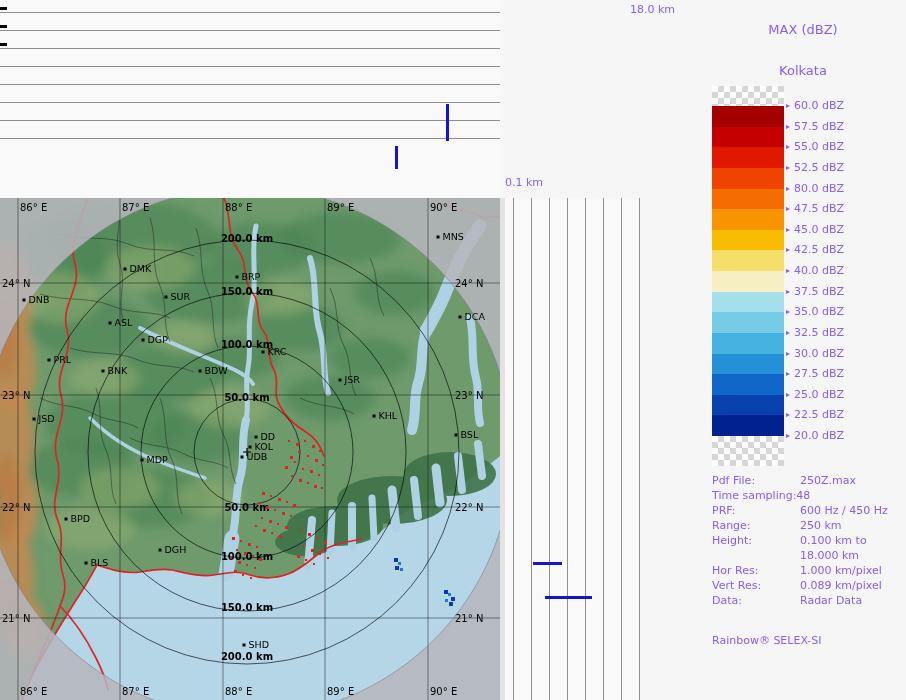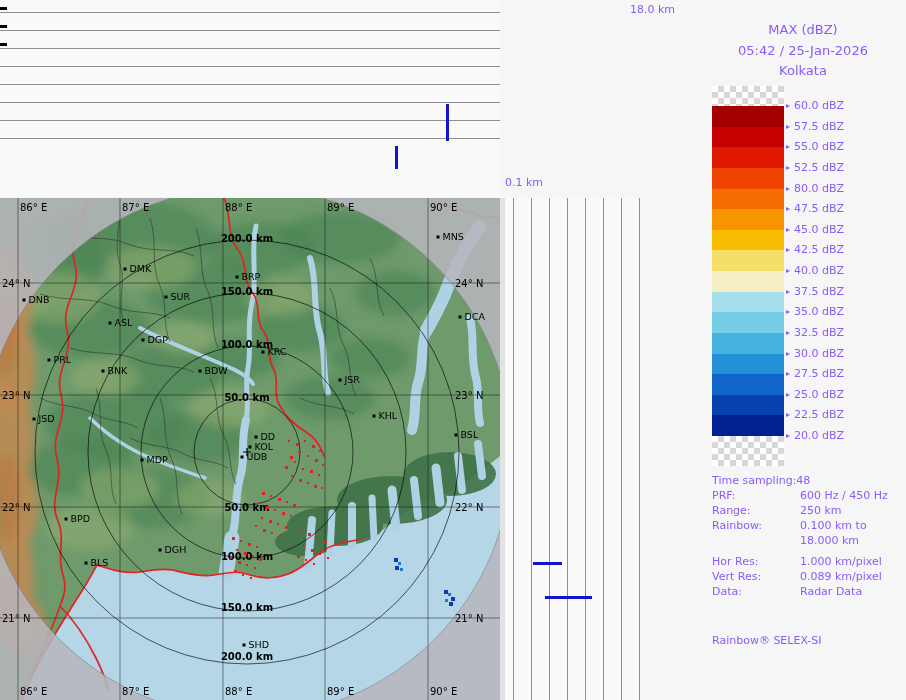--- a/index.html
+++ b/index.html
@@ -27,21 +27,21 @@
   #lg-site{top:47px}
   #colorbar{position:absolute;left:12px;top:70px;width:72px;height:380px}
   .band{position:absolute;left:0;width:100%}
   .checker{background:repeating-conic-gradient(#d7d7d7 0% 25%, #ffffff 0% 50%) 0 0/12px 12px}
   #scale-labels{position:absolute;left:0;top:0;width:100%;height:460px}
   .scale-row{position:absolute;left:86px;display:flex;align-items:center;font-size:11px;white-space:nowrap}
   .scale-row .arr{font-size:8px;margin-right:4px}
   #info-rows{position:absolute;left:12px;top:457px;width:192px;font-size:11px}
   .info-row{display:flex;line-height:15px;white-space:nowrap}
   .info-row .lab{width:88px;flex:none;white-space:nowrap}
-  .info-row.gap{margin-top:6px}
+  .info-row.gap{}
   #brand{position:absolute;left:12px;top:618px;font-size:11px;white-space:nowrap}
   svg text{fill:#000}
 </style>
 </head>
 <body>
 
 <div id="app">
 
   <div class="panel" id="top-panel">
     <div id="hticks">
@@ -346,21 +346,20 @@
         <text x="164.5" y="355" font-size="9.5">DGH</text>
         <rect x="84.5" y="363.5" width="3" height="3" fill="#000"></rect>
         <text x="90.5" y="368" font-size="9.5">BLS</text>
         <rect x="242.5" y="445.5" width="3" height="3" fill="#000"></rect>
         <text x="248.5" y="450" font-size="9.5">SHD</text>
       </g>
   </svg>
 
   <div id="legend">
     <div class="lg-title" id="lg-product">MAX (dBZ)</div>
-    <div class="lg-title" id="lg-time">05:42 / 25-Jan-2026</div>
     <div class="lg-title" id="lg-site">Kolkata</div>
     <div id="colorbar">
         <div class="band checker" style="top: 0px; height: 20px;"></div>
         <div class="band" style="top: 20px; height: 21.225px; background: rgb(164, 0, 0);"></div>
         <div class="band" style="top: 40.625px; height: 21.225px; background: rgb(196, 0, 0);"></div>
         <div class="band" style="top: 61.25px; height: 21.225px; background: rgb(224, 24, 0);"></div>
         <div class="band" style="top: 81.875px; height: 21.225px; background: rgb(238, 68, 0);"></div>
         <div class="band" style="top: 102.5px; height: 21.225px; background: rgb(245, 108, 0);"></div>
         <div class="band" style="top: 123.125px; height: 21.225px; background: rgb(248, 148, 0);"></div>
         <div class="band" style="top: 143.75px; height: 21.225px; background: rgb(248, 188, 0);"></div>
@@ -440,33 +439,37 @@
           <span class="arr">▸</span>
           <span>22.5 dBZ</span>
         </div>
         <div class="scale-row" style="top: 413px;">
           <span class="arr">▸</span>
           <span>20.0 dBZ</span>
         </div>
       </div>
     <div id="info-rows">
         <div class="info-row">
+          <span class="lab">Pdf File:</span>
+          <span class="val">250Z.max</span>
+        </div>
+        <div class="info-row">
           <span class="lab">Time sampling:48</span>
           <span class="val"></span>
         </div>
         <div class="info-row">
           <span class="lab">PRF:</span>
           <span class="val">600 Hz / 450 Hz</span>
         </div>
         <div class="info-row">
           <span class="lab">Range:</span>
           <span class="val">250 km</span>
         </div>
         <div class="info-row">
-          <span class="lab">Rainbow:</span>
+          <span class="lab">Height:</span>
           <span class="val">0.100 km to</span>
         </div>
         <div class="info-row">
           <span class="lab"></span>
           <span class="val">18.000 km</span>
         </div>
         <div class="info-row gap">
           <span class="lab">Hor Res:</span>
           <span class="val">1.000 km/pixel</span>
         </div>

